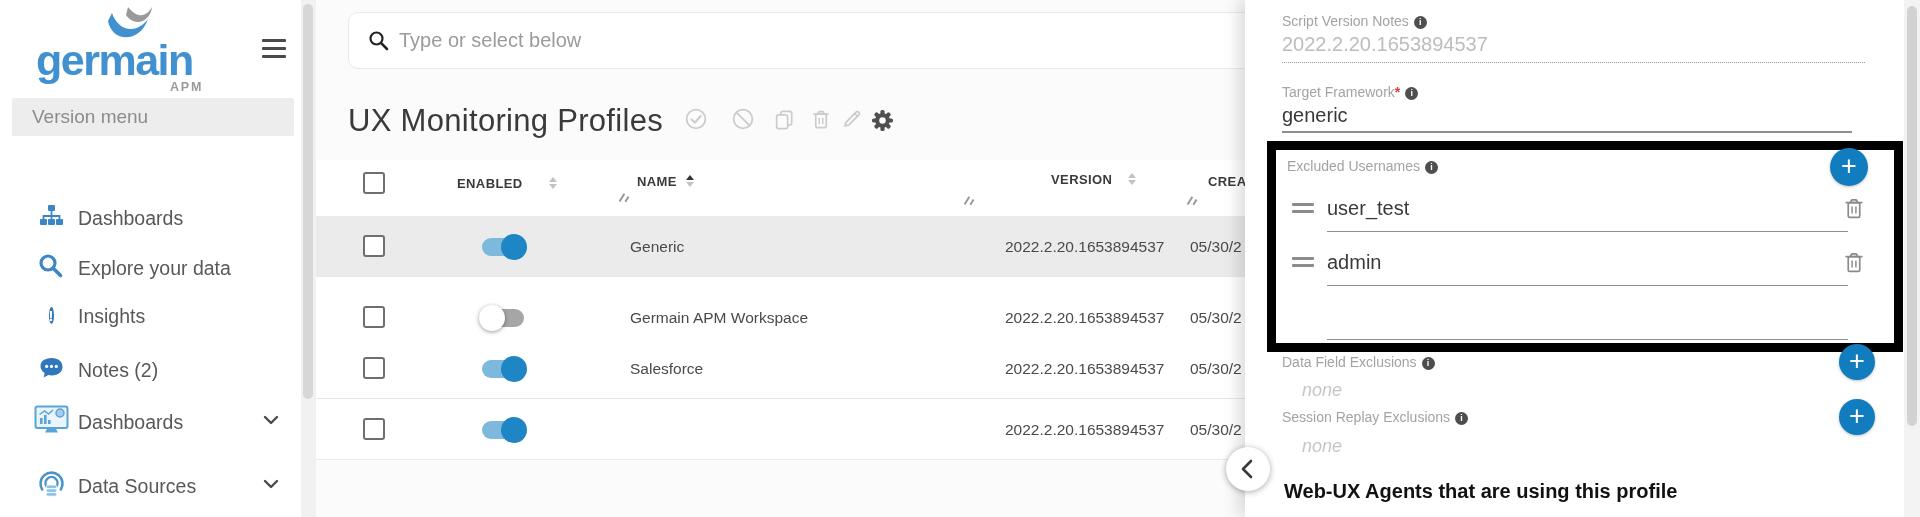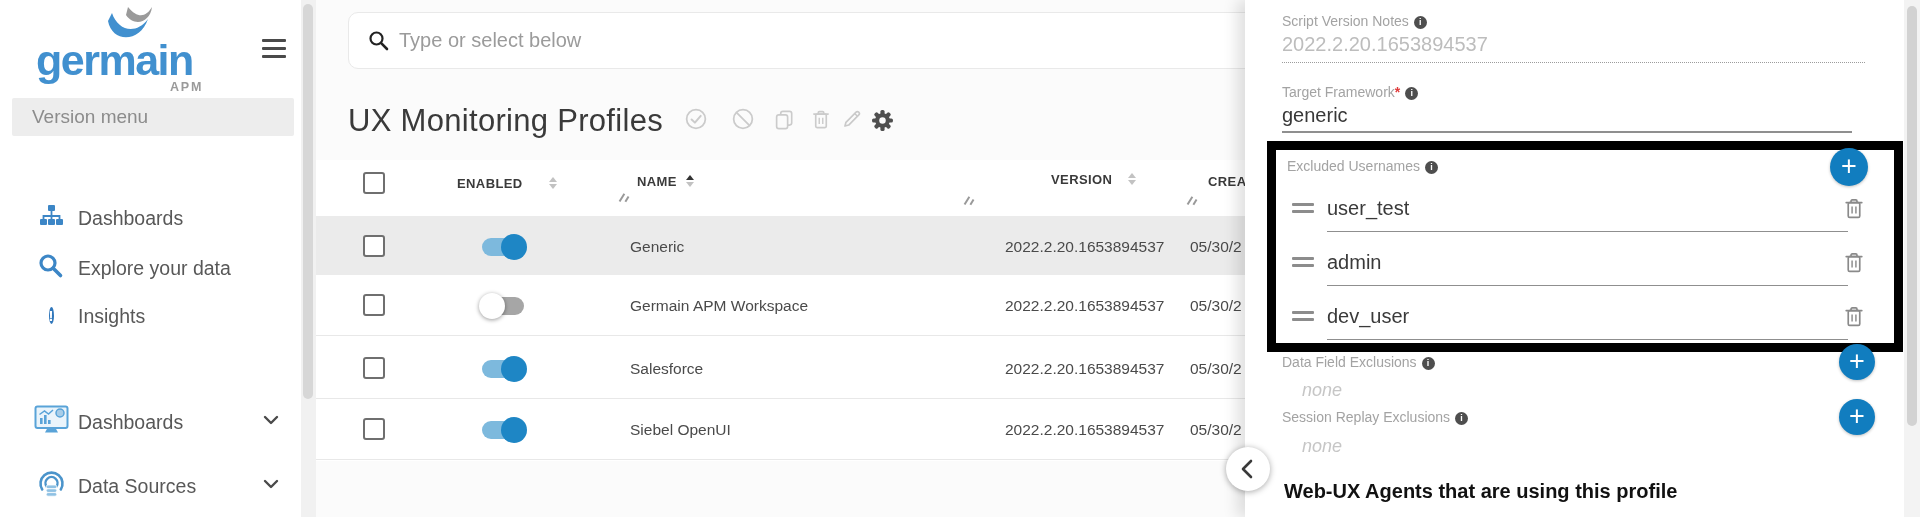--- a/index.html
+++ b/index.html
@@ -179,21 +179,21 @@
 
   <div class="row selected" style="top:216px">
     <div class="cbx"></div>
     <div class="toggle on">
         <div class="knob"></div>
       </div>
     <div class="cell c-name">Generic</div>
     <div class="cell c-version">2022.2.20.1653894537</div>
     <div class="cell c-created">05/30/2</div>
   </div>
-  <div class="row" style="top:275px">
+  <div class="row" style="top:287px">
     <div class="cbx"></div>
     <div class="toggle off">
         <div class="knob"></div>
       </div>
     <div class="cell c-name">Germain APM Workspace</div>
     <div class="cell c-version">2022.2.20.1653894537</div>
     <div class="cell c-created">05/30/2</div>
   </div>
   <div class="row" style="top:338px">
     <div class="cbx"></div>
@@ -202,21 +202,20 @@
       </div>
     <div class="cell c-name">Salesforce</div>
     <div class="cell c-version">2022.2.20.1653894537</div>
     <div class="cell c-created">05/30/2</div>
   </div>
   <div class="row" style="top:399px">
     <div class="cbx"></div>
     <div class="toggle on">
         <div class="knob"></div>
       </div>
-    <div class="cell c-name">Siebel OpenUI</div>
     <div class="cell c-version">2022.2.20.1653894537</div>
     <div class="cell c-created">05/30/2</div>
   </div>
 
   <div class="sidebar">
     <svg class="swoosh" width="58" height="40" viewBox="0 0 58 40">
       <path d="M14 8 C20 26 38 30 50 14 C42 38 14 38 10 16 Z" fill="#4190cf"></path>
       <path d="M30 2 C40 14 48 12 54 2 C52 18 36 22 28 10 Z" fill="#9a9a9a"></path>
     </svg>
     <div class="brand">germain</div>
@@ -252,20 +251,31 @@
       <span class="nav-label">Explore your data</span>
     </div>
 
     <div class="nav-item" style="top:296px">
       <span class="nav-ico">
         <span class="ins-circle">!</span>
       </span>
       <span class="nav-label">Insights</span>
     </div>
 
+    <div class="nav-item" style="top:350px">
+      <span class="nav-ico">
+        <svg width="27" height="24" viewBox="0 0 27 24">
+          <path d="M13.5 2 C6.5 2 2.5 5.6 2.5 10.2 c0 2.9 1.7 5.2 4.2 6.7 L5.6 21.5 l4.8-2.5 c1.1 0.3 2 0.4 3.1 0.4 c7 0 11-3.6 11-8.6 S20.5 2 13.5 2 z" fill="#3077bb"></path>
+          <circle cx="8.7" cy="10.4" r="1.6" fill="#fff"></circle>
+          <circle cx="13.5" cy="10.4" r="1.6" fill="#fff"></circle>
+          <circle cx="18.3" cy="10.4" r="1.6" fill="#fff"></circle>
+        </svg>
+      </span>
+      <span class="nav-label">Notes (2)</span>
+    </div>
 
     <div class="nav-item" style="top:402px">
       <span class="nav-ico">
         <svg width="35" height="30" viewBox="0 0 35 30">
           <rect x="1.5" y="1.5" width="32" height="21.5" rx="2" fill="#eaf4fb" stroke="#59a3d8" stroke-width="2"></rect>
           <rect x="6" y="13" width="2.6" height="6" fill="#59a3d8"></rect>
           <rect x="10" y="10" width="2.6" height="9" fill="#59a3d8"></rect>
           <rect x="14" y="15" width="2.6" height="4" fill="#59a3d8"></rect>
           <polyline points="5.5,9.5 10.5,6 14.5,9 19,5" fill="none" stroke="#59a3d8" stroke-width="1.5"></polyline>
           <circle cx="26" cy="8" r="4" fill="#a8cde8" stroke="#59a3d8" stroke-width="1.5"></circle>
@@ -351,34 +361,20 @@
         <svg class="ex-trash" width="24" height="24" viewBox="0 0 20 20">
           <path d="M3.5 5.5 h13" fill="none" stroke="#8a8a8a" stroke-width="1.4" stroke-linecap="round"></path>
           <path d="M7.5 5.5 V4.3 a1 1 0 0 1 1-1 h3 a1 1 0 0 1 1 1 V5.5" fill="none" stroke="#8a8a8a" stroke-width="1.4"></path>
           <rect x="5.2" y="5.5" width="9.6" height="12.3" rx="1.2" fill="none" stroke="#8a8a8a" stroke-width="1.4"></rect>
           <line x1="8.4" y1="8.8" x2="8.4" y2="14.6" stroke="#8a8a8a" stroke-width="1.2"></line>
           <line x1="11.6" y1="8.8" x2="11.6" y2="14.6" stroke="#8a8a8a" stroke-width="1.2"></line>
         </svg>
       </div>
       <div class="ex-line" style="top:135px"></div>
 
-      <div class="ex-item" style="top:148px">
-        <span class="drag">
-            <i></i>
-            <i></i>
-          </span>
-        <span class="ex-text">dev_user</span>
-        <svg class="ex-trash" width="24" height="24" viewBox="0 0 20 20">
-          <path d="M3.5 5.5 h13" fill="none" stroke="#8a8a8a" stroke-width="1.4" stroke-linecap="round"></path>
-          <path d="M7.5 5.5 V4.3 a1 1 0 0 1 1-1 h3 a1 1 0 0 1 1 1 V5.5" fill="none" stroke="#8a8a8a" stroke-width="1.4"></path>
-          <rect x="5.2" y="5.5" width="9.6" height="12.3" rx="1.2" fill="none" stroke="#8a8a8a" stroke-width="1.4"></rect>
-          <line x1="8.4" y1="8.8" x2="8.4" y2="14.6" stroke="#8a8a8a" stroke-width="1.2"></line>
-          <line x1="11.6" y1="8.8" x2="11.6" y2="14.6" stroke="#8a8a8a" stroke-width="1.2"></line>
-        </svg>
-      </div>
       <div class="ex-line" style="top:189px"></div>
     </div>
 
     <div class="f-label" style="left:37px;top:354px">
       <span>Data Field Exclusions</span><span class="info-i">i</span>
     </div>
     <div class="fab" style="left:594px;top:344px;width:36px;height:36px">
         <span>+</span>
       </div>
     <div class="none-val" style="top:380px">none</div>

